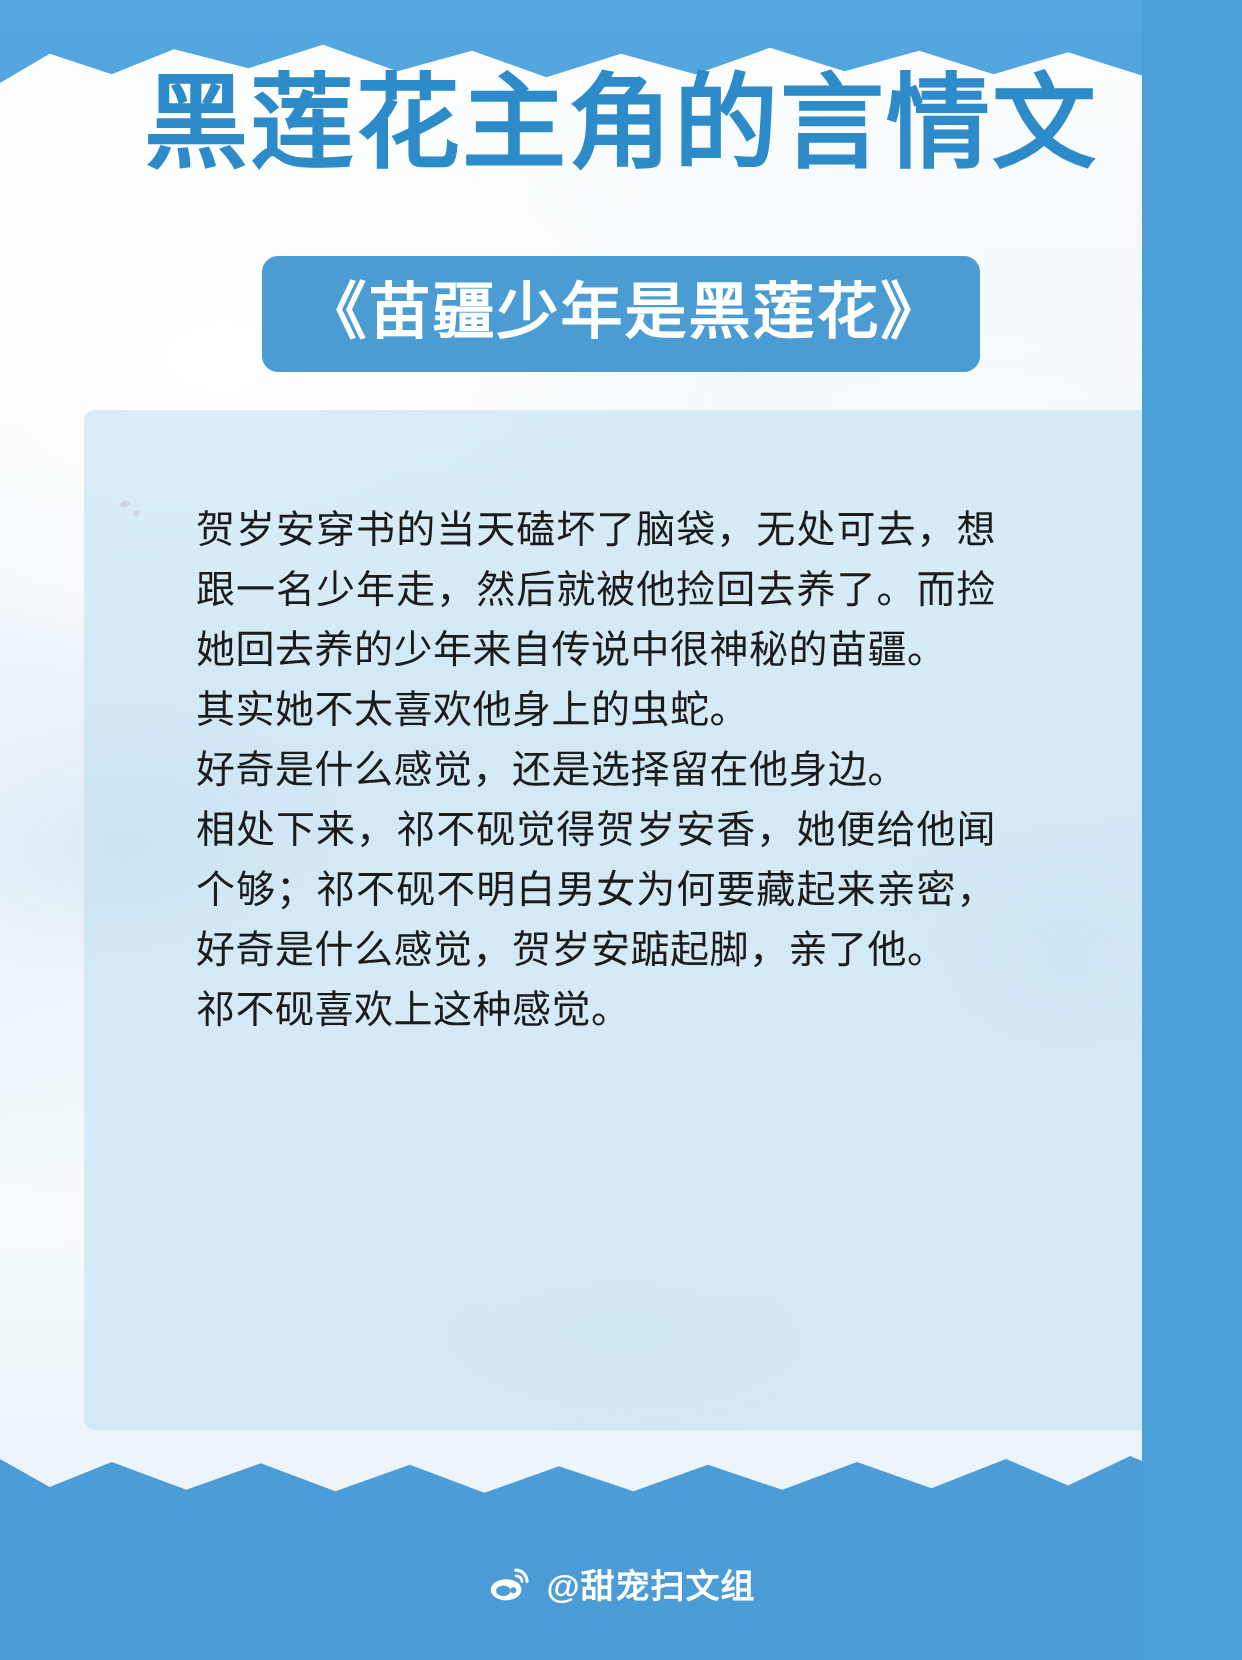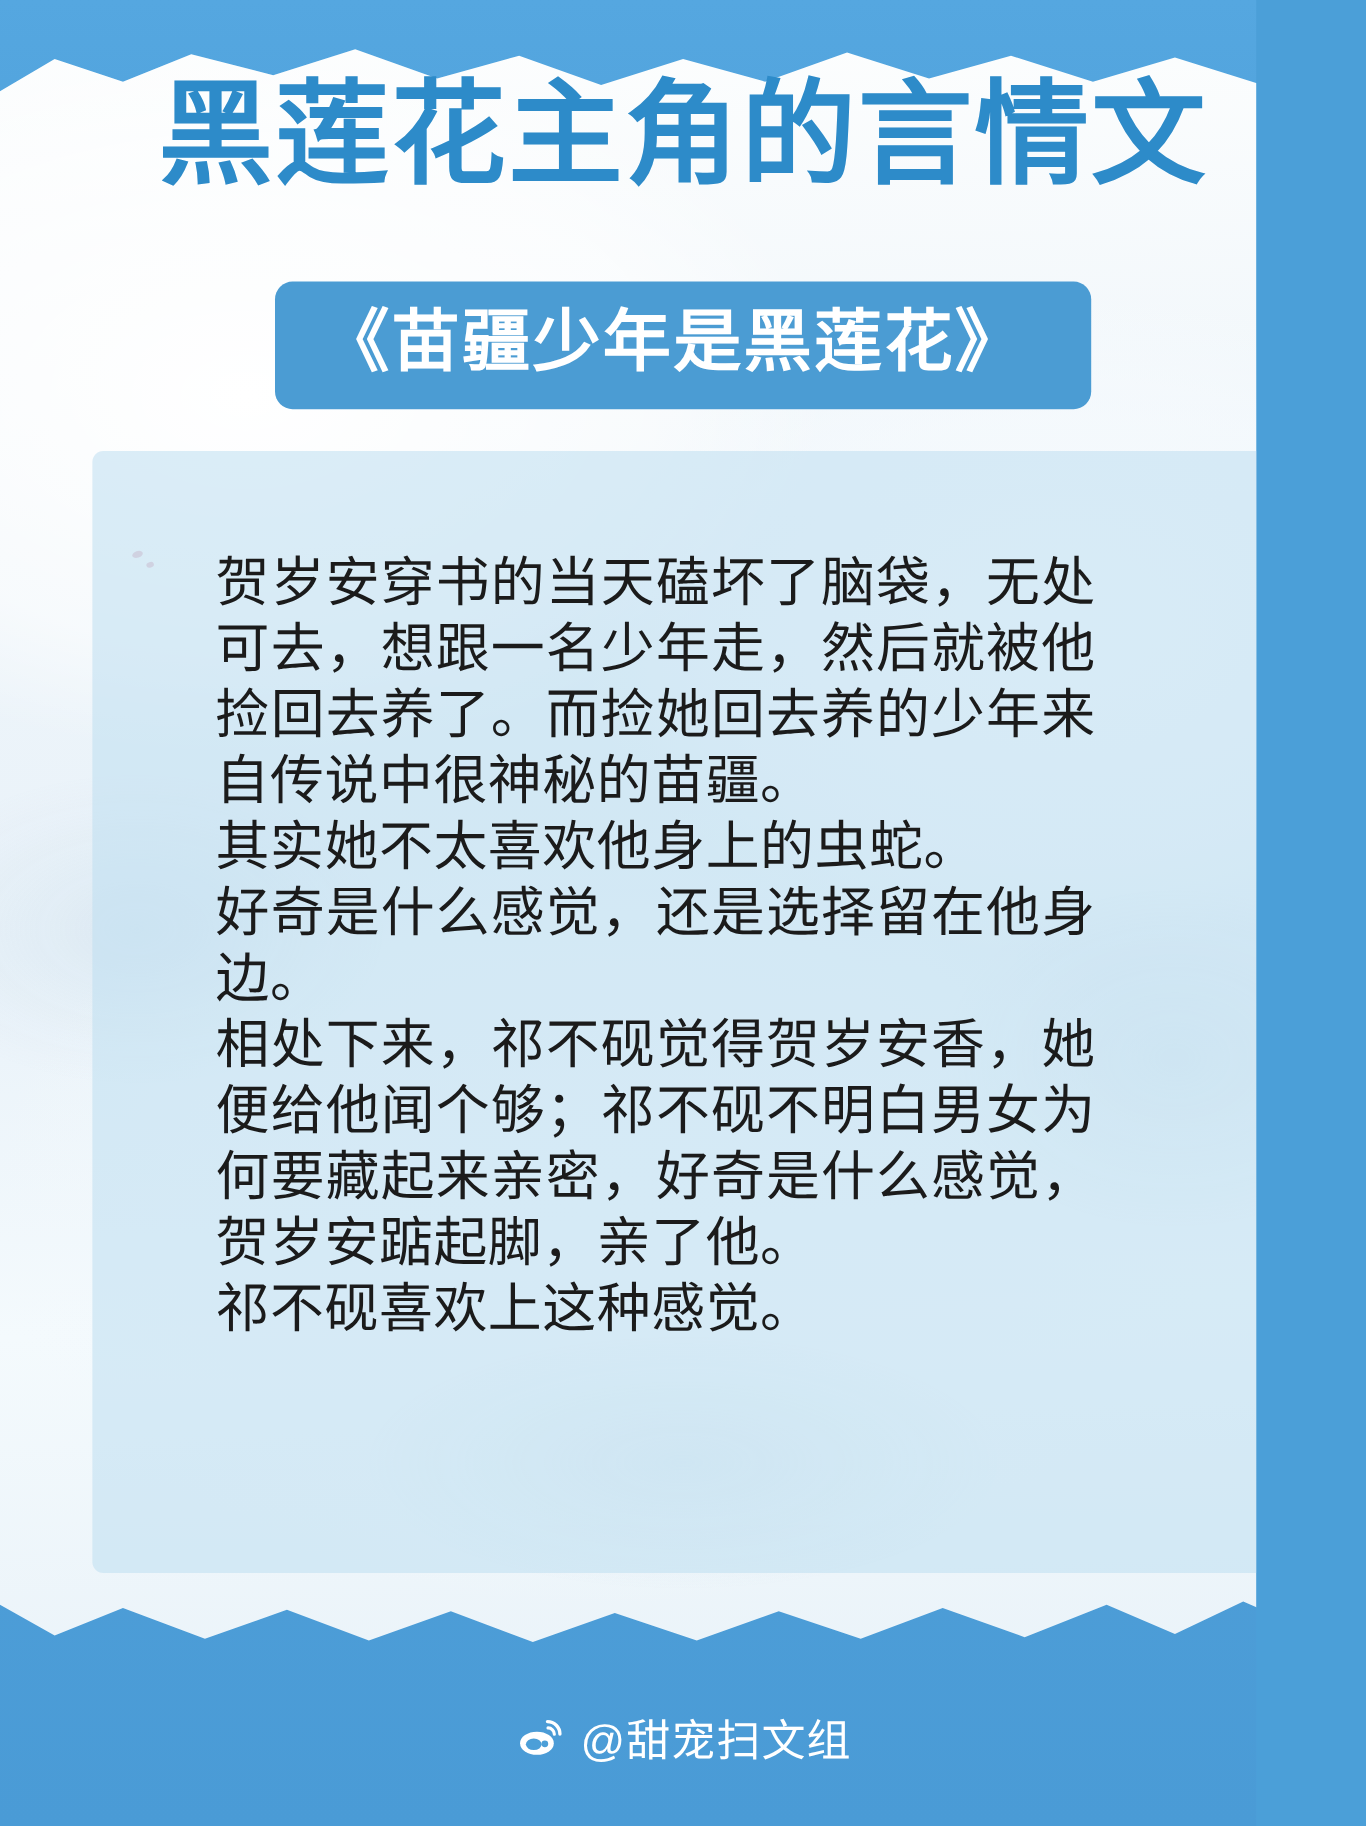--- a/index.html
+++ b/index.html
@@ -79,42 +79,42 @@
     width: 1242px;
     display: flex;
     justify-content: center;
   }
   .subtitle {
     background: #4b9cd3;
     color: #ffffff;
     font-size: 62px;
     font-weight: 700;
     letter-spacing: 2px;
-    padding: 22px 60px 26px 42px;
+    padding: 22px 35px 26px 42px;
     border-radius: 16px;
     line-height: 1.1;
     white-space: nowrap;
   }
 
   .body-card {
     position: absolute;
     left: 84px;
     top: 410px;
     width: 1074px;
     height: 1020px;
     background: rgba(190, 222, 240, 0.55);
     border-radius: 10px;
   }
 
   .body-text {
     position: absolute;
     left: 196px;
     top: 500px;
     width: 800px;
-    font-size: 49px;
+    font-size: 39px;
     line-height: 60px;
     color: #1b1b1b;
     letter-spacing: 0.5px;
   }
   .body-text p {
     margin: 0;
     text-align: justify;
     text-justify: inter-ideograph;
   }
   .body-text p.first {
@@ -131,22 +131,22 @@
     justify-content: center;
     gap: 14px;
   }
   .weibo-icon {
     width: 46px;
     height: 46px;
     display: block;
   }
   .footer-handle {
     color: #ffffff;
-    font-size: 40px;
-    font-weight: 400;
+    font-size: 34px;
+    font-weight: 700;
     letter-spacing: 1px;
   }
 
   .speck {
     position: absolute;
     width: 10px;
     height: 6px;
     background: rgba(214, 150, 170, 0.55);
     border-radius: 50%;
     transform: rotate(-18deg);

